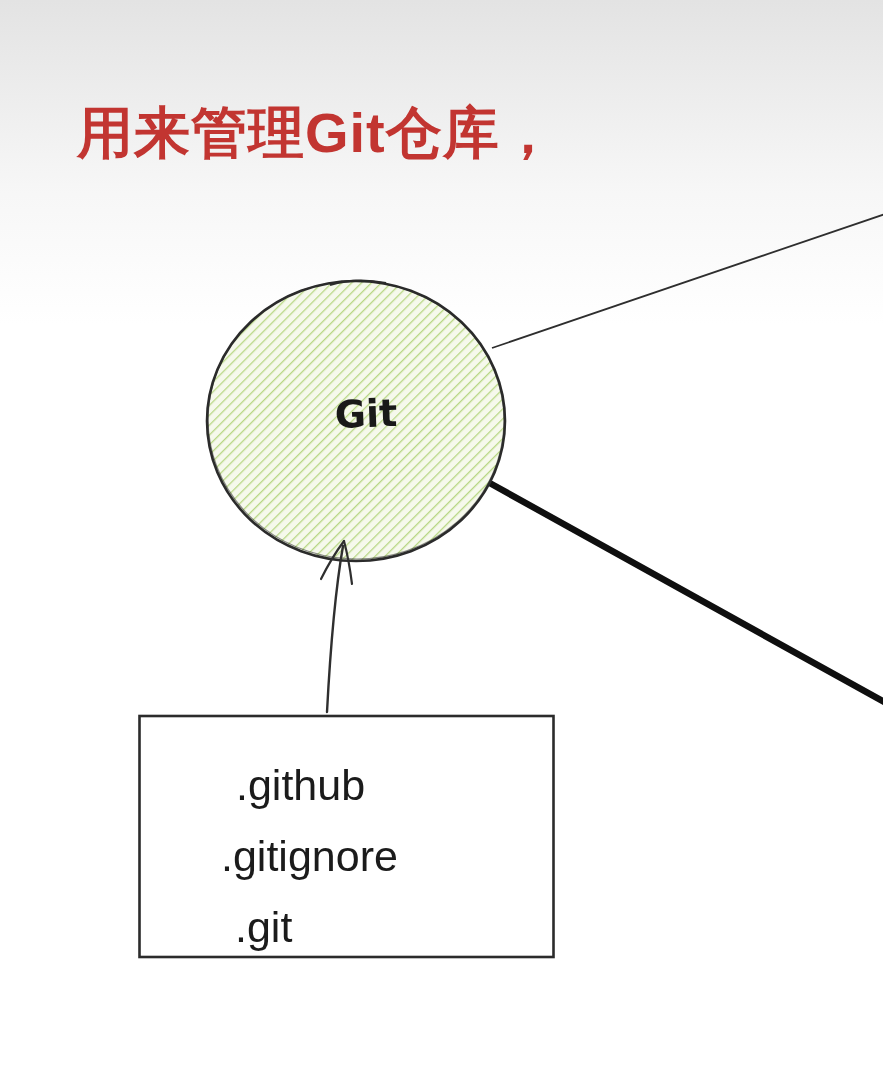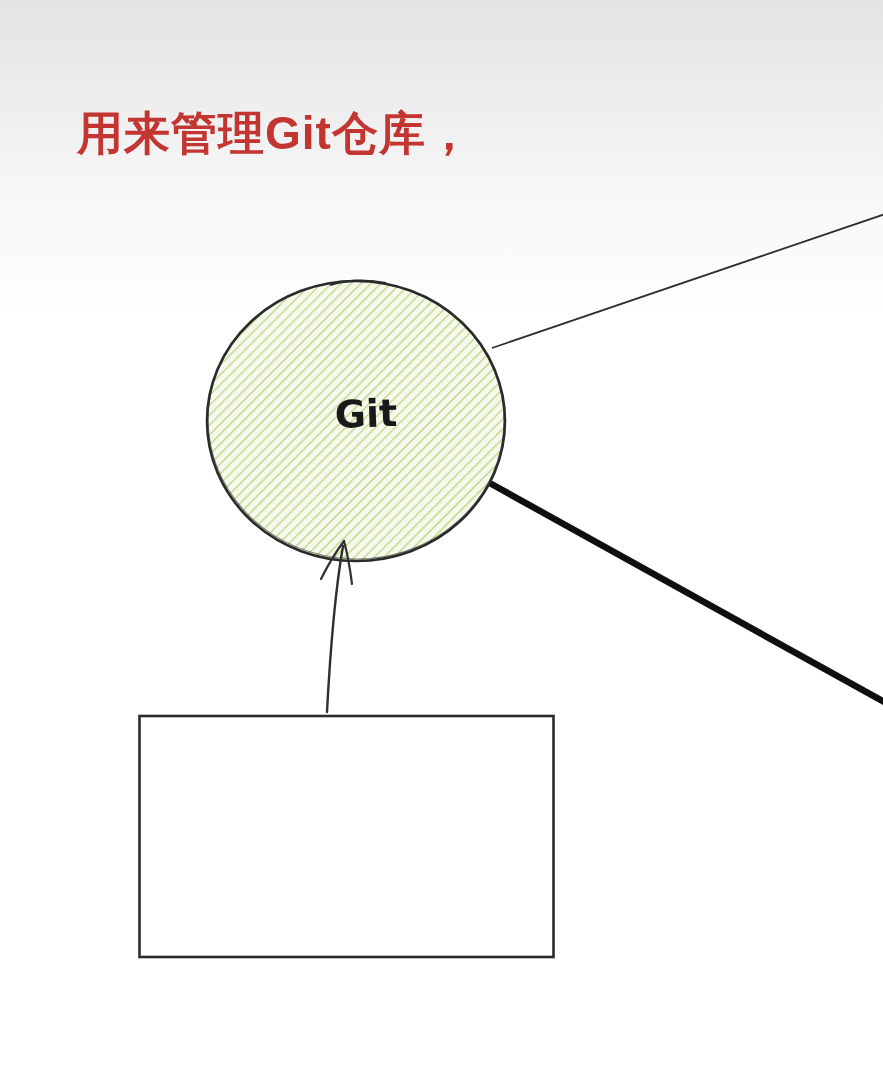--- a/index.html
+++ b/index.html
@@ -20,21 +20,21 @@
     left: 0;
     top: 0;
     width: 883px;
     height: 1079px;
   }
   .annotation {
     position: absolute;
     left: 77px;
     top: 98px;
     color: #c23531;
-    font-size: 46px;
+    font-size: 56px;
     line-height: 70px;
     font-weight: 600;
     letter-spacing: 1px;
     white-space: nowrap;
   }
   .git-label {
     position: absolute;
     left: 296px;
     top: 392px;
     width: 140px;
@@ -90,14 +90,19 @@
 
     <rect x="139.5" y="716" width="414" height="241" fill="#ffffff" stroke="#2b2b2b" stroke-width="2.6"></rect>
   </svg>
 
   <div class="annotation">
     <div>用来管理Git仓库，</div>
   </div>
 
   <div class="git-label">Git</div>
 
+  <div class="files-list">
+    <div class="file-entry">.github</div>
+    <div class="file-entry">.gitignore</div>
+    <div class="file-entry">.git</div>
+  </div>
 
 </div>
 
 </body></html>

